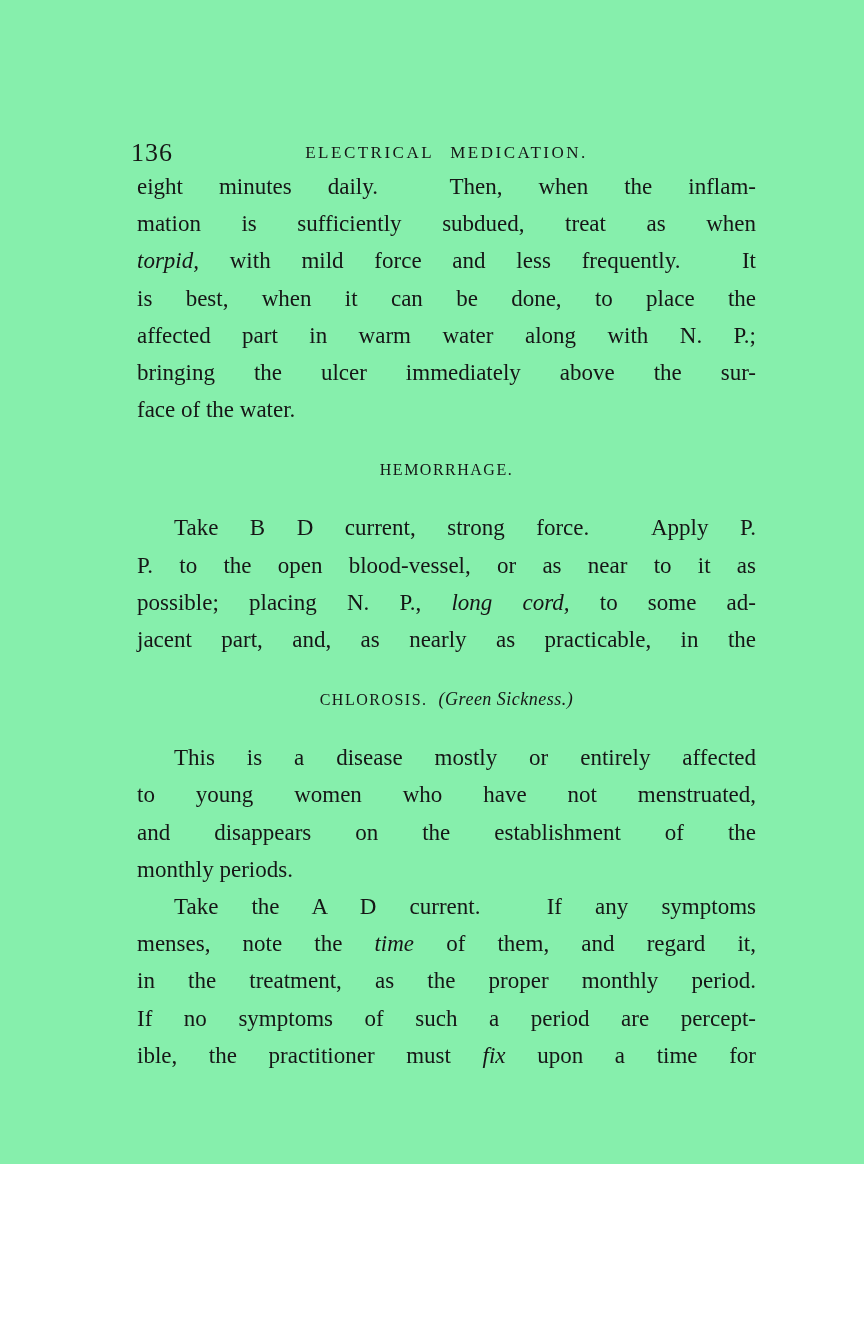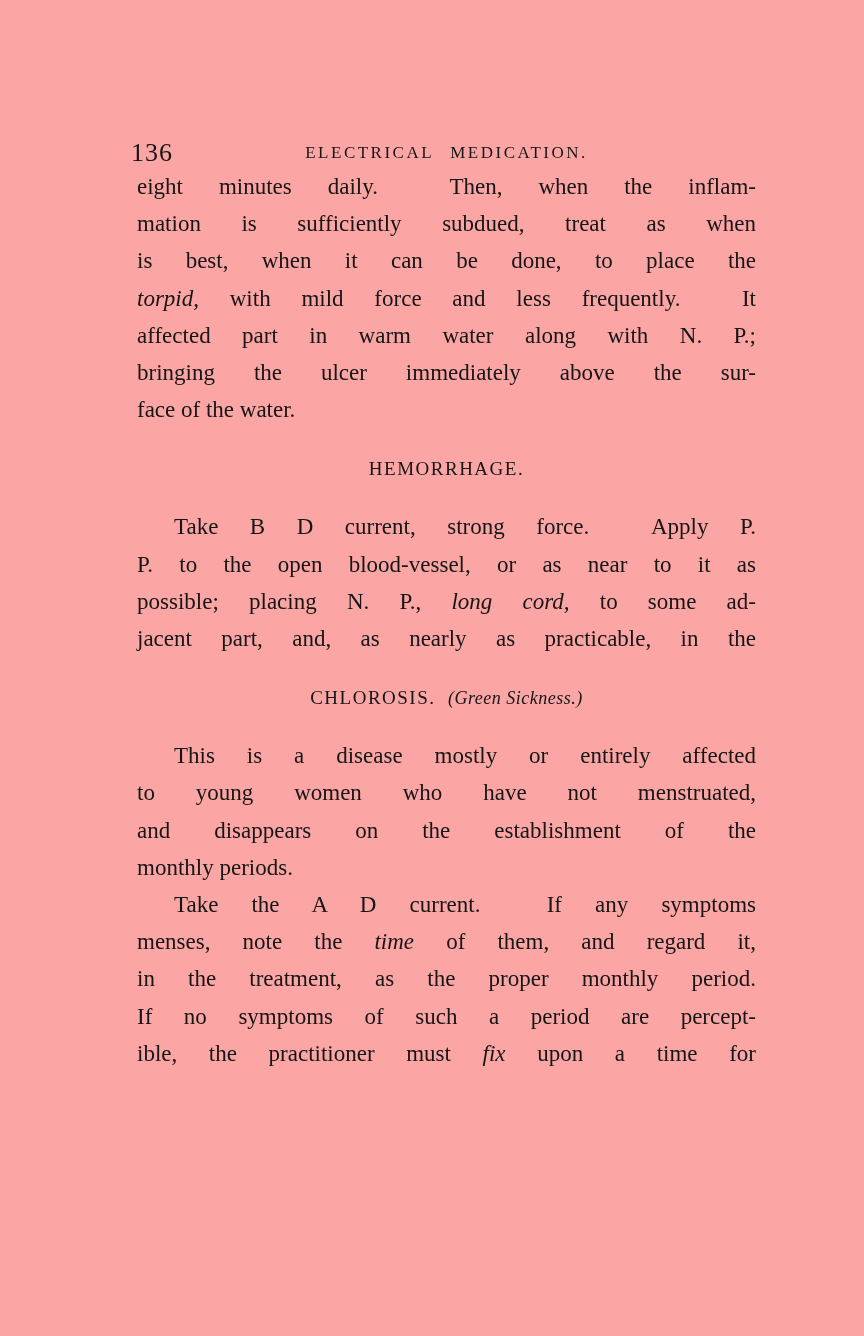--- a/index.html
+++ b/index.html
@@ -3,22 +3,22 @@
 <meta charset="utf-8">
 <style>
   html, body {
     margin: 0;
     padding: 0;
     background: #ffffff;
   }
   .page {
     position: relative;
     width: 864px;
-    height: 1336px;
-    background: #fca5a5;
+    height: 1164px;
+    background: #86efac;
     overflow: hidden;
     font-family: "Liberation Serif", "DejaVu Serif", serif;
     color: #161616;
   }
   .column {
     position: absolute;
     left: 137px;
     top: 138px;
     width: 619px;
   }
@@ -56,21 +56,21 @@
   .para.indent .line:first-child {
     text-indent: 37px;
   }
   .heading {
     margin: 24px 0 0 0;
     text-align: center;
     line-height: 32px;
     font-size: 22px;
   }
   .caps {
-    font-size: 19px;
+    font-size: 16px;
     letter-spacing: 1.5px;
   }
   .it {
     font-style: italic;
   }
   .heading .it {
     font-size: 18px;
     letter-spacing: 0.5px;
     text-align: right;
   }
@@ -84,22 +84,22 @@
   <div class="column">
     <div class="header">
       <span class="folio">136</span>
       <div class="running-title">ELECTRICAL MEDICATION.</div>
     </div>
 
     <div id="content-root">
         <div class="para">
           <div class="line just"><span>eight minutes daily.&nbsp; Then, when the inflam-</span></div>
           <div class="line just"><span>mation is sufficiently subdued, treat as when</span></div>
+          <div class="line just"><span class="it">torpid,</span><span> with mild force and less frequently.&nbsp; It</span></div>
           <div class="line just"><span>is best, when it can be done, to place the</span></div>
-          <div class="line just"><span class="it">torpid,</span><span> with mild force and less frequently.&nbsp; It</span></div>
           <div class="line just"><span>affected part in warm water along with N. P.;</span></div>
           <div class="line just"><span>bringing the ulcer immediately above the sur-</span></div>
           <div class="line"><span>face of the water.</span></div>
         </div>
         <div class="heading"><span class="caps">HEMORRHAGE.</span></div>
         <div class="para indent">
           <div class="line just"><span>Take B D current, strong force.&nbsp; Apply P.</span></div>
           <div class="line just"><span>P. to the open blood-vessel, or as near to it as</span></div>
           <div class="line just"><span>possible; placing N. P., </span><span class="it">long cord,</span><span> to some ad-</span></div>
           <div class="line just"><span>jacent part, and, as nearly as practicable, in the</span></div>

